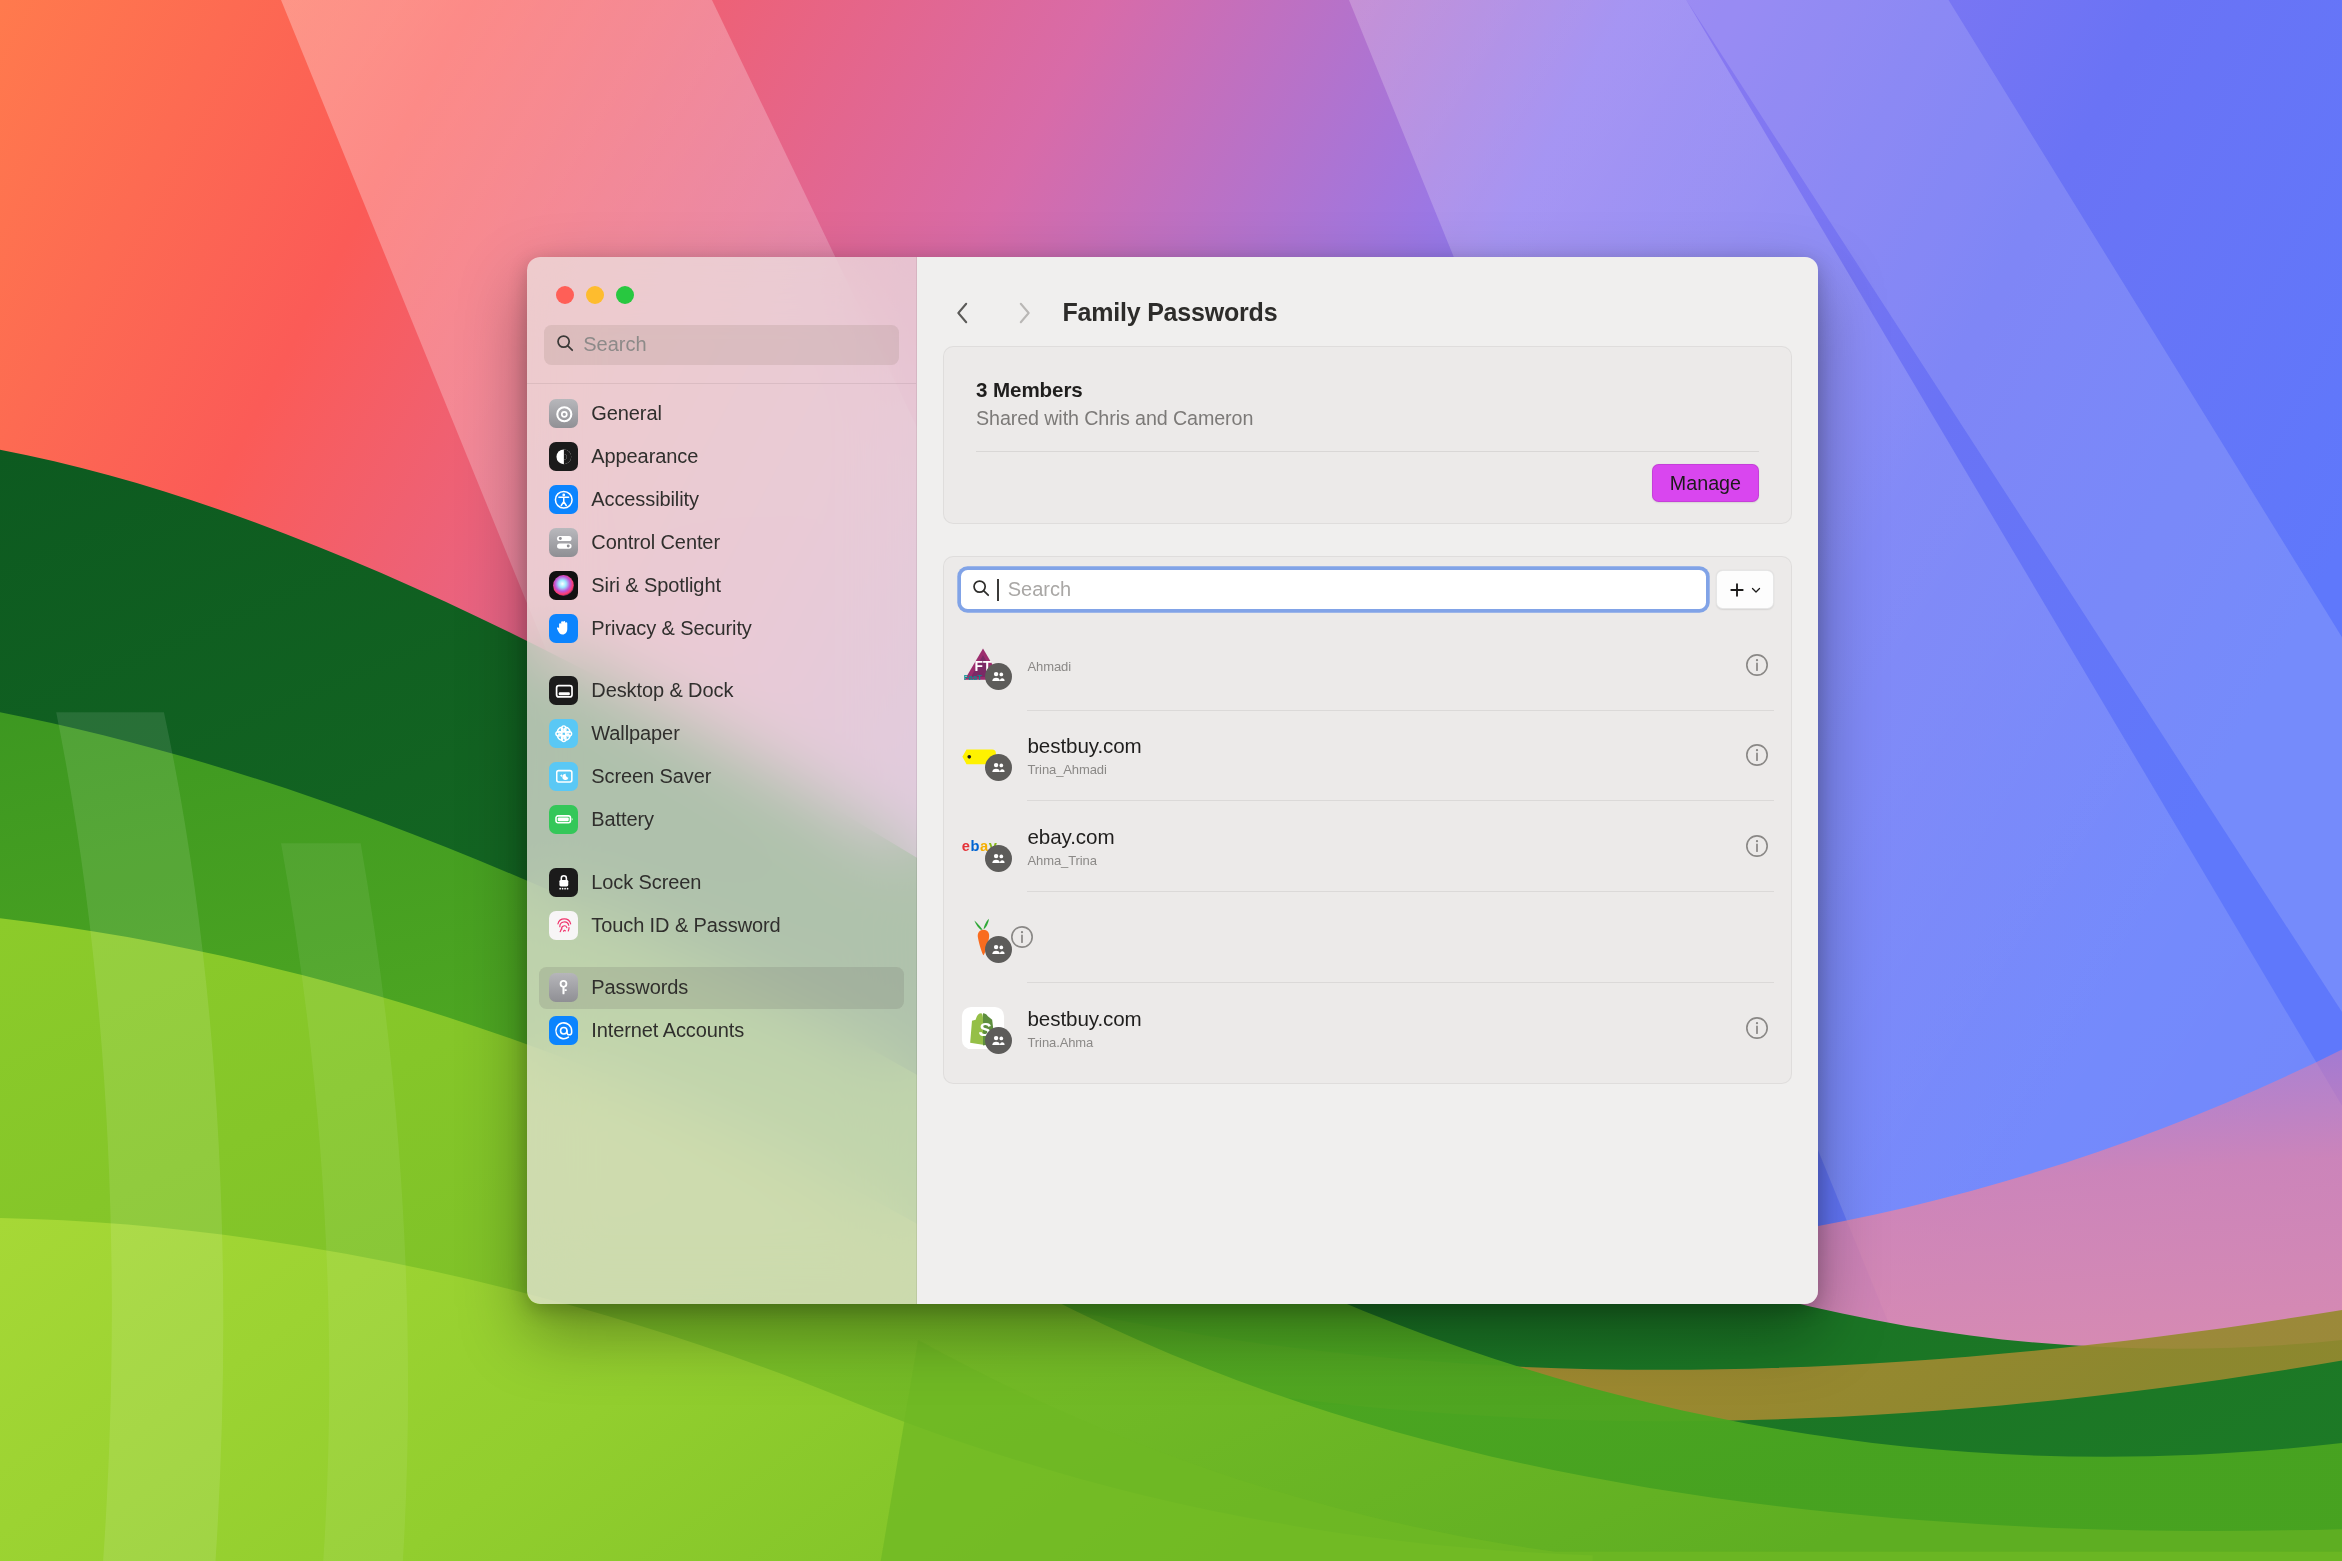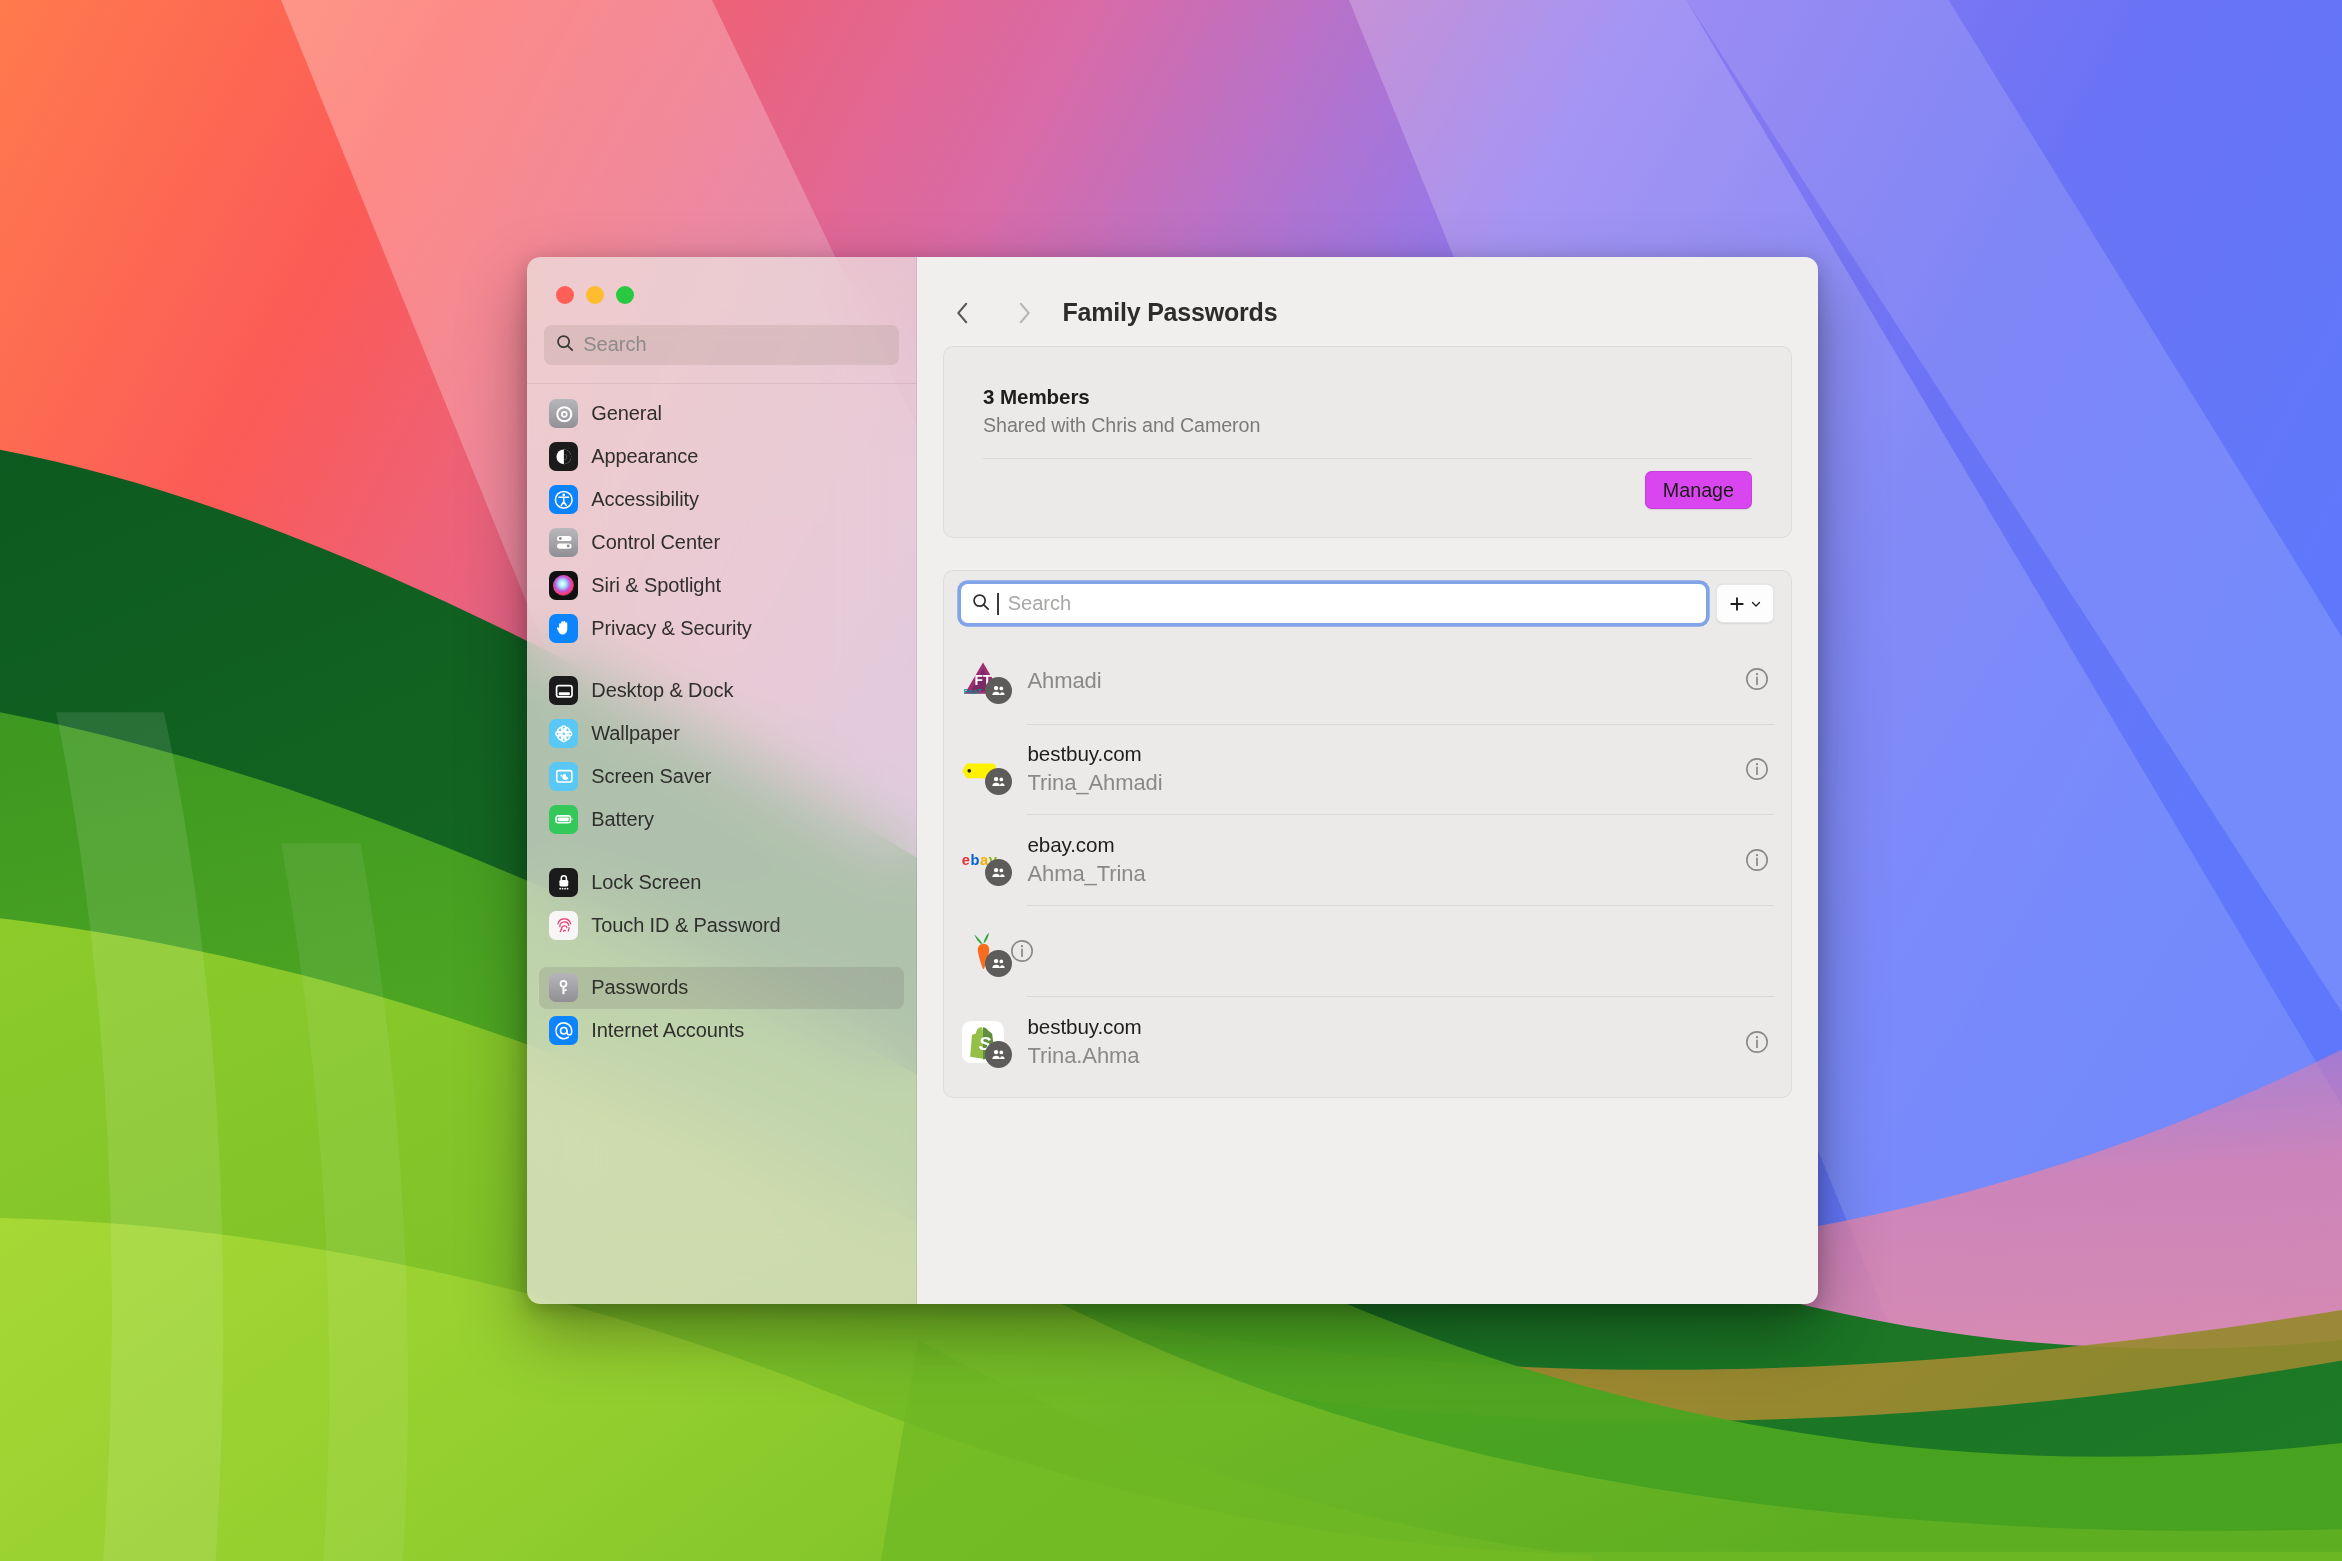--- a/index.html
+++ b/index.html
@@ -79,21 +79,21 @@
   .navbtn.back svg path { stroke:#5b5a58; }
   .navbtn.fwd  svg path { stroke:#b9b7b5; }
   .pgtitle { font-size:25px; font-weight:700; color:#2d2c2a; margin-left:18px; letter-spacing:-0.2px; }
 
   .card {
     background:#eceae9;
     border:0.9px solid rgba(0,0,0,0.055);
     border-radius:10.3px;
   }
 
-  #members-card { margin-top:6.6px; padding:15px; }
+  #members-card { margin-top:6.6px; padding:8px; }
   .mc-top { padding:23.4px 24px 21.5px 24px; }
   .mc-title { font-size:20.6px; font-weight:700; color:#1f1e1d; letter-spacing:-0.1px; }
   .mc-sub { font-size:19.7px; color:#7c7a78; margin-top:4.7px; letter-spacing:-0.1px; }
   .mc-sep { height:0.9px; background:rgba(0,0,0,0.08); margin:0 24px; }
   .mc-bot { padding:12px 24px 13px 24px; display:flex; justify-content:flex-end; }
   .btn {
     background:#d946ef;
     border:0.9px solid rgba(0,0,0,0.09);
     border-radius:6.6px;
     padding:6.6px 17px;
@@ -134,21 +134,21 @@
     position:relative; display:flex; align-items:center; justify-content:center;
   }
   .row .favicon .shared {
     position:absolute; right:-6.6px; bottom:-3.7px;
     width:27px; height:27px; border-radius:50%;
     background:#5d5c5a;
     display:flex; align-items:center; justify-content:center;
   }
   .row .txt { margin-left:22.5px; flex:1; }
   .row .site { font-size:20.6px; color:#1f1e1d; letter-spacing:-0.1px; }
-  .row .user { font-size:22px; color:#8b8987; margin-top:4px; letter-spacing:-0.1px; }
+  .row .user { font-size:13px; color:#8b8987; margin-top:4px; letter-spacing:-0.1px; }
   .infobtn { width:34px; height:34px; display:flex; align-items:center; justify-content:center; }
   .rowsep { height:0.9px; background:rgba(0,0,0,0.07); margin-left:83px; margin-right:17px; }
 </style>
 </head>
 <body>
 
 <div id="wallpaper">
   <svg viewBox="0 0 2500 1667" preserveAspectRatio="none" xmlns="http://www.w3.org/2000/svg">
     <defs>
       <linearGradient id="gsky" x1="0" y1="0" x2="1" y2="0.35">

